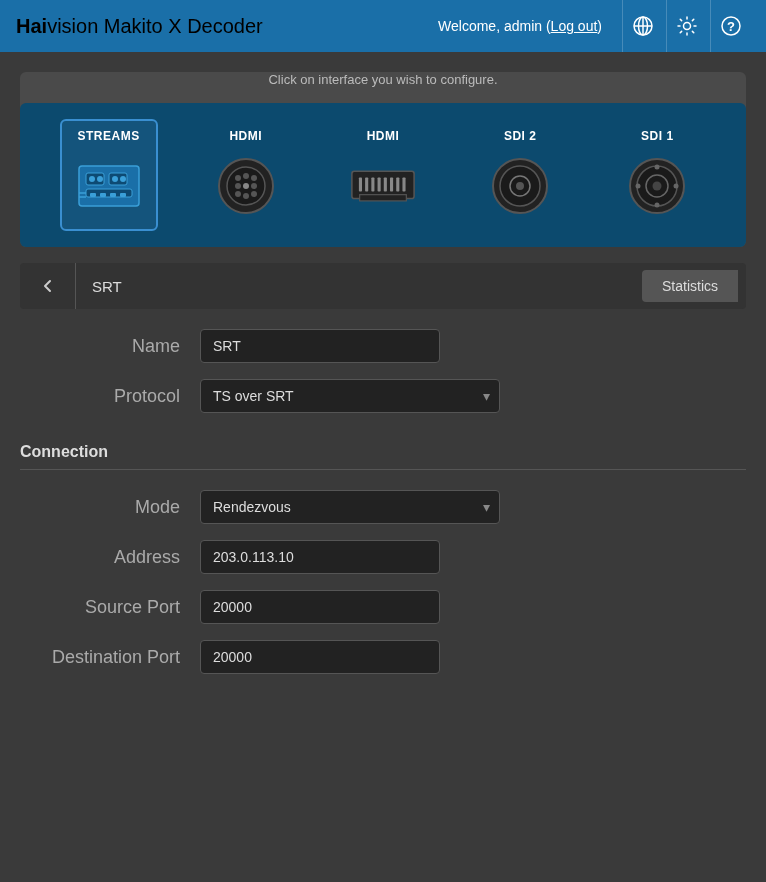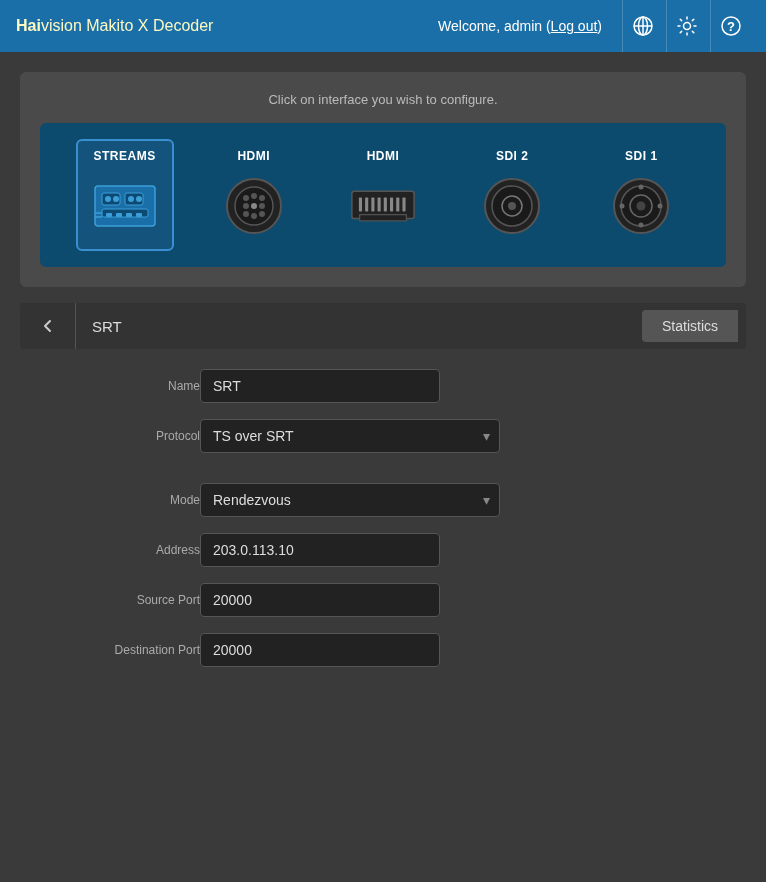--- a/index.html
+++ b/index.html
@@ -14,22 +14,22 @@
 
     
     .header {
       background: #1a6fa8;
       display: flex;
       align-items: center;
       padding: 0 16px;
       height: 52px;
     }
     .header-title {
-      color: #fef9c3;
-      font-size: 16px;
+      color: #000000;
+      font-size: 20px;
       font-weight: normal;
       flex: 1;
     }
     .header-title span.hai {
       font-weight: bold;
     }
     .header-welcome {
       color: white;
       font-size: 14px;
       margin-right: 20px;
@@ -58,21 +58,20 @@
     
     .main {
       background: #3a3a3a;
       padding: 20px;
     }
 
     
     .interface-panel {
       background: #4a4a4a;
       border-radius: 6px;
-      padding: 20px;
       margin-bottom: 16px;
     }
     .interface-prompt {
       text-align: center;
       color: #bbb;
       margin-bottom: 16px;
       font-size: 13px;
     }
     .interface-row {
       background: #0c4a6e;
@@ -178,22 +177,23 @@
     }
 
     .form-row {
       display: flex;
       align-items: center;
       margin-bottom: 16px;
     }
     .form-label {
       width: 180px;
       text-align: right;
+      padding-right: 20px;
       color: #aaa;
-      font-size: 12px;
+      font-size: 18px;
       flex-shrink: 0;
     }
     .form-input {
       background: #222;
       border: 1px solid #555;
       border-radius: 4px;
       color: #ddd;
       padding: 8px 12px;
       font-size: 14px;
       width: 240px;
@@ -391,20 +391,21 @@
           <option>TS over UDP</option>
           <option>TS over RTP</option>
           <option>RTSP</option>
           <option>HLS</option>
         </select>
       </div>
     </div>
   </div>
 
   <div class="form-section">
+    <div class="section-title">Connection</div>
 
     <div class="form-row">
       <div class="form-label">Mode</div>
       <div class="select-wrapper">
         <select class="form-select">
           <option>Rendezvous</option>
           <option>Caller</option>
           <option>Listener</option>
         </select>
       </div>

